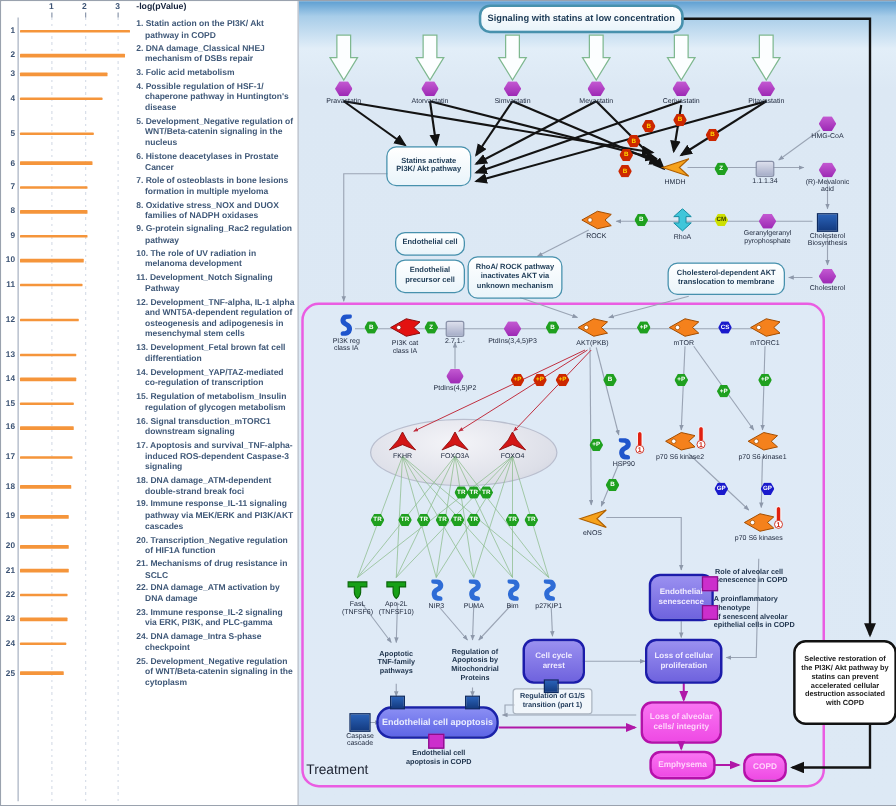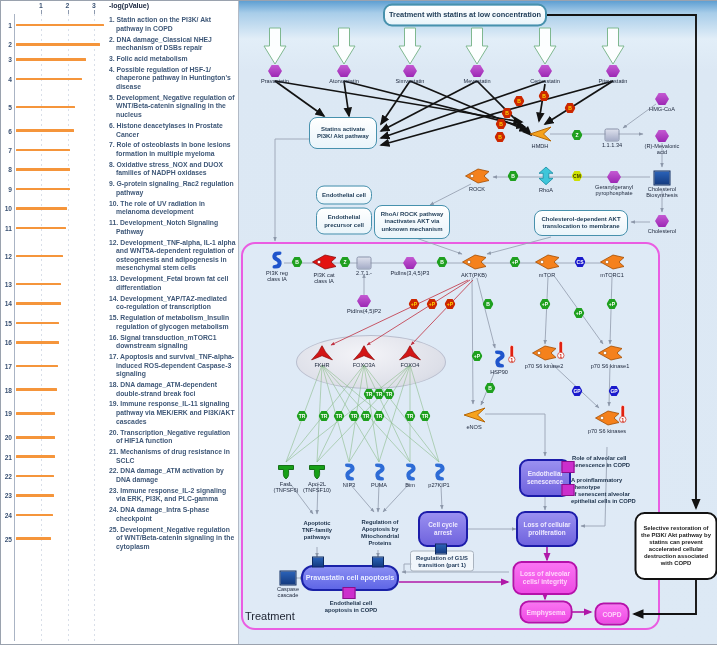--- a/index.html
+++ b/index.html
@@ -366,38 +366,38 @@
       <g id="big-arrows">
           <polygon points="267.5,27 278.5,27 278.5,45 284,45 273,63 262,45 267.5,45" fill="#fcfeff" stroke="#7fb890" stroke-width="1"></polygon>
           <polygon points="336.5,27 347.5,27 347.5,45 353,45 342,63 331,45 336.5,45" fill="#fcfeff" stroke="#7fb890" stroke-width="1"></polygon>
           <polygon points="402.5,27 413.5,27 413.5,45 419,45 408,63 397,45 402.5,45" fill="#fcfeff" stroke="#7fb890" stroke-width="1"></polygon>
           <polygon points="469.5,27 480.5,27 480.5,45 486,45 475,63 464,45 469.5,45" fill="#fcfeff" stroke="#7fb890" stroke-width="1"></polygon>
           <polygon points="537.5,27 548.5,27 548.5,45 554,45 543,63 532,45 537.5,45" fill="#fcfeff" stroke="#7fb890" stroke-width="1"></polygon>
           <polygon points="605.5,27 616.5,27 616.5,45 622,45 611,63 600,45 605.5,45" fill="#fcfeff" stroke="#7fb890" stroke-width="1"></polygon>
         </g>
     </svg>
     <div id="boxes-layer">
-        <div class="bx teal tealbig" style="left: 226px; top: 14px; width: 160px; height: 19px;">Treatment with statins at low concentration</div>
+        <div class="bx teal tealbig" style="left: 226px; top: 14px; width: 160px; height: 19px;">Signaling with statins at low concentration</div>
         <div class="bx teal" style="left: 104px; top: 132px; width: 66px; height: 30px;">Statins activate
 PI3K/ Akt pathway</div>
         <div class="bx teal" style="left: 105px; top: 194px; width: 54px; height: 17px;">Endothelial cell</div>
         <div class="bx teal" style="left: 105px; top: 220px; width: 54px; height: 25px;">Endothelial
 precursor cell</div>
         <div class="bx teal" style="left: 173px; top: 221px; width: 74px; height: 32px;">RhoA/ ROCK pathway
 inactivates AKT via
 unknown mechanism</div>
         <div class="bx teal" style="left: 342px; top: 222px; width: 92px; height: 24px;">Cholesterol-dependent AKT
 translocation to membrane</div>
         <div class="bx purple" style="left: 306px; top: 477px; width: 48px; height: 34px;">Endothelial
 senescence</div>
         <div class="bx purple" style="left: 204px; top: 528px; width: 46px; height: 32px;">Cell cycle
 arrest</div>
         <div class="bx purple" style="left: 308px; top: 528px; width: 58px; height: 32px;">Loss of cellular
 proliferation</div>
-        <div class="bx pill" style="left: 111px; top: 577px; width: 94px; height: 22px;">Pravastatin cell apoptosis</div>
+        <div class="bx pill" style="left: 111px; top: 577px; width: 94px; height: 22px;">Endothelial cell apoptosis</div>
         <div class="bx pink" style="left: 306px; top: 577px; width: 61px; height: 30px;">Loss of alveolar
 cells/ integrity</div>
         <div class="bx pink" style="left: 307px; top: 611px; width: 49px; height: 19px;">Emphysema</div>
         <div class="bx pink" style="left: 373px; top: 613px; width: 31px; height: 19px;">COPD</div>
         <div class="bx black" style="left: 437px; top: 545px; width: 79px; height: 64px;">Selective restoration of
 the PI3K/ Akt pathway by
 statins can prevent
 accelerated cellular
 destruction associated
 with COPD</div>

